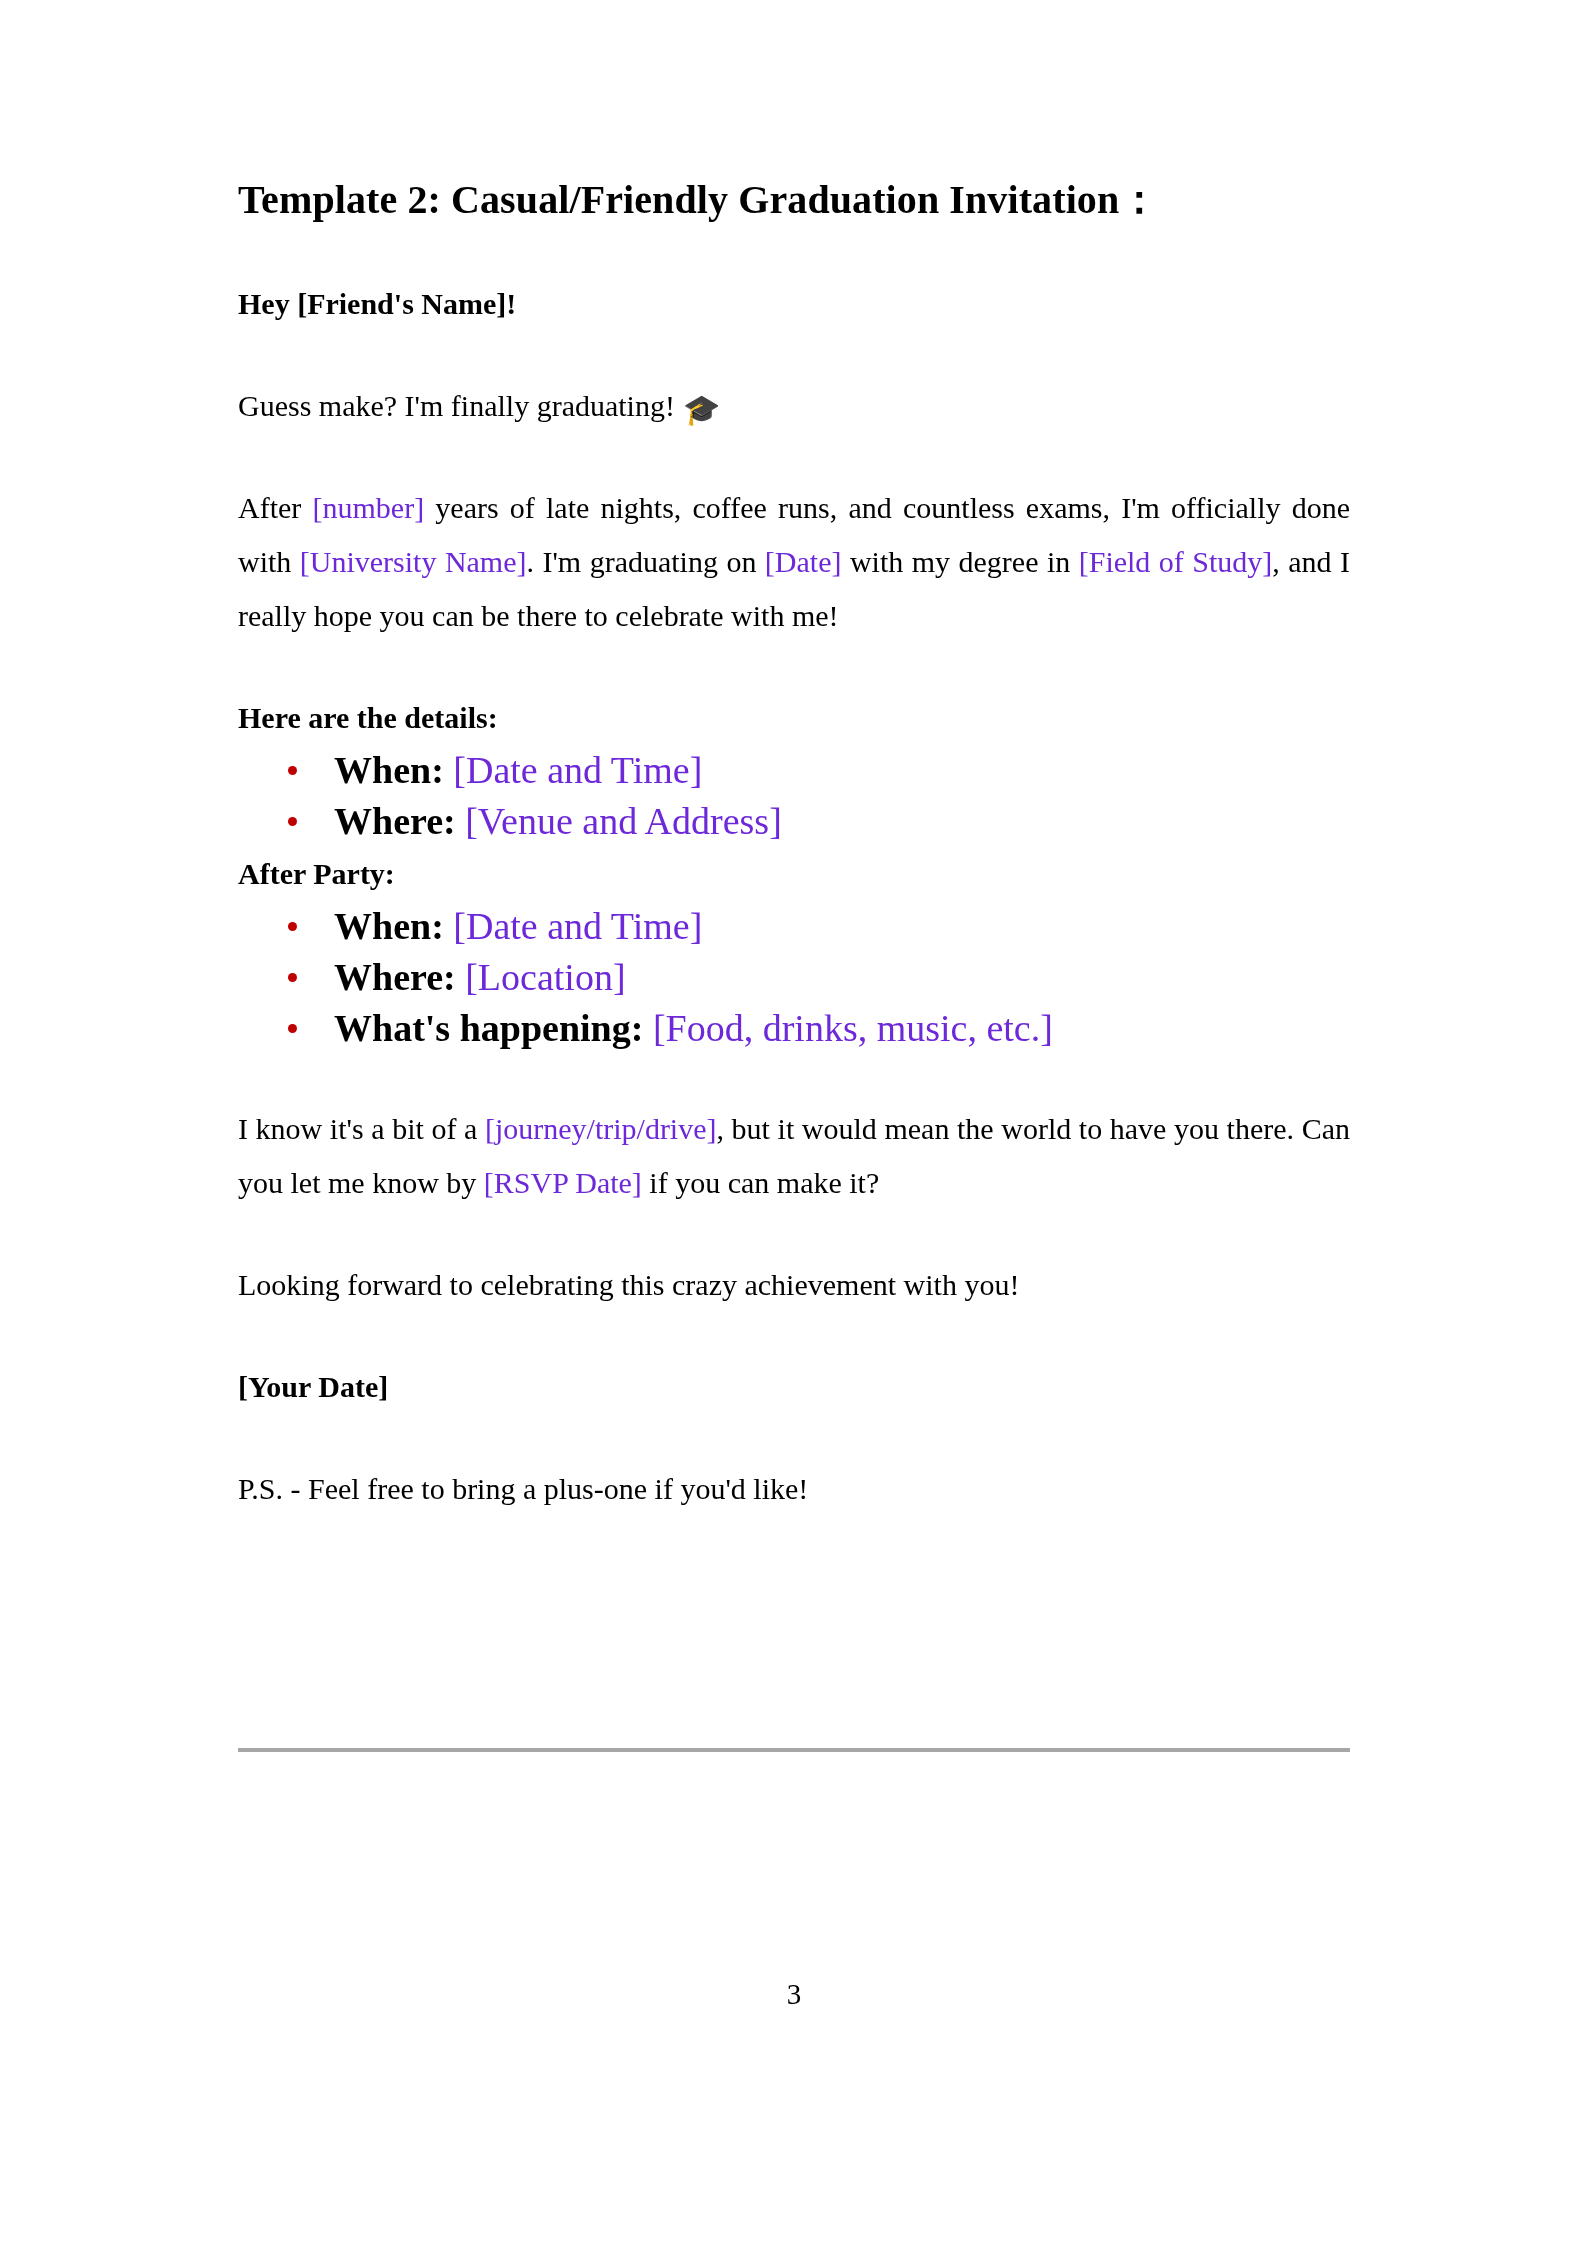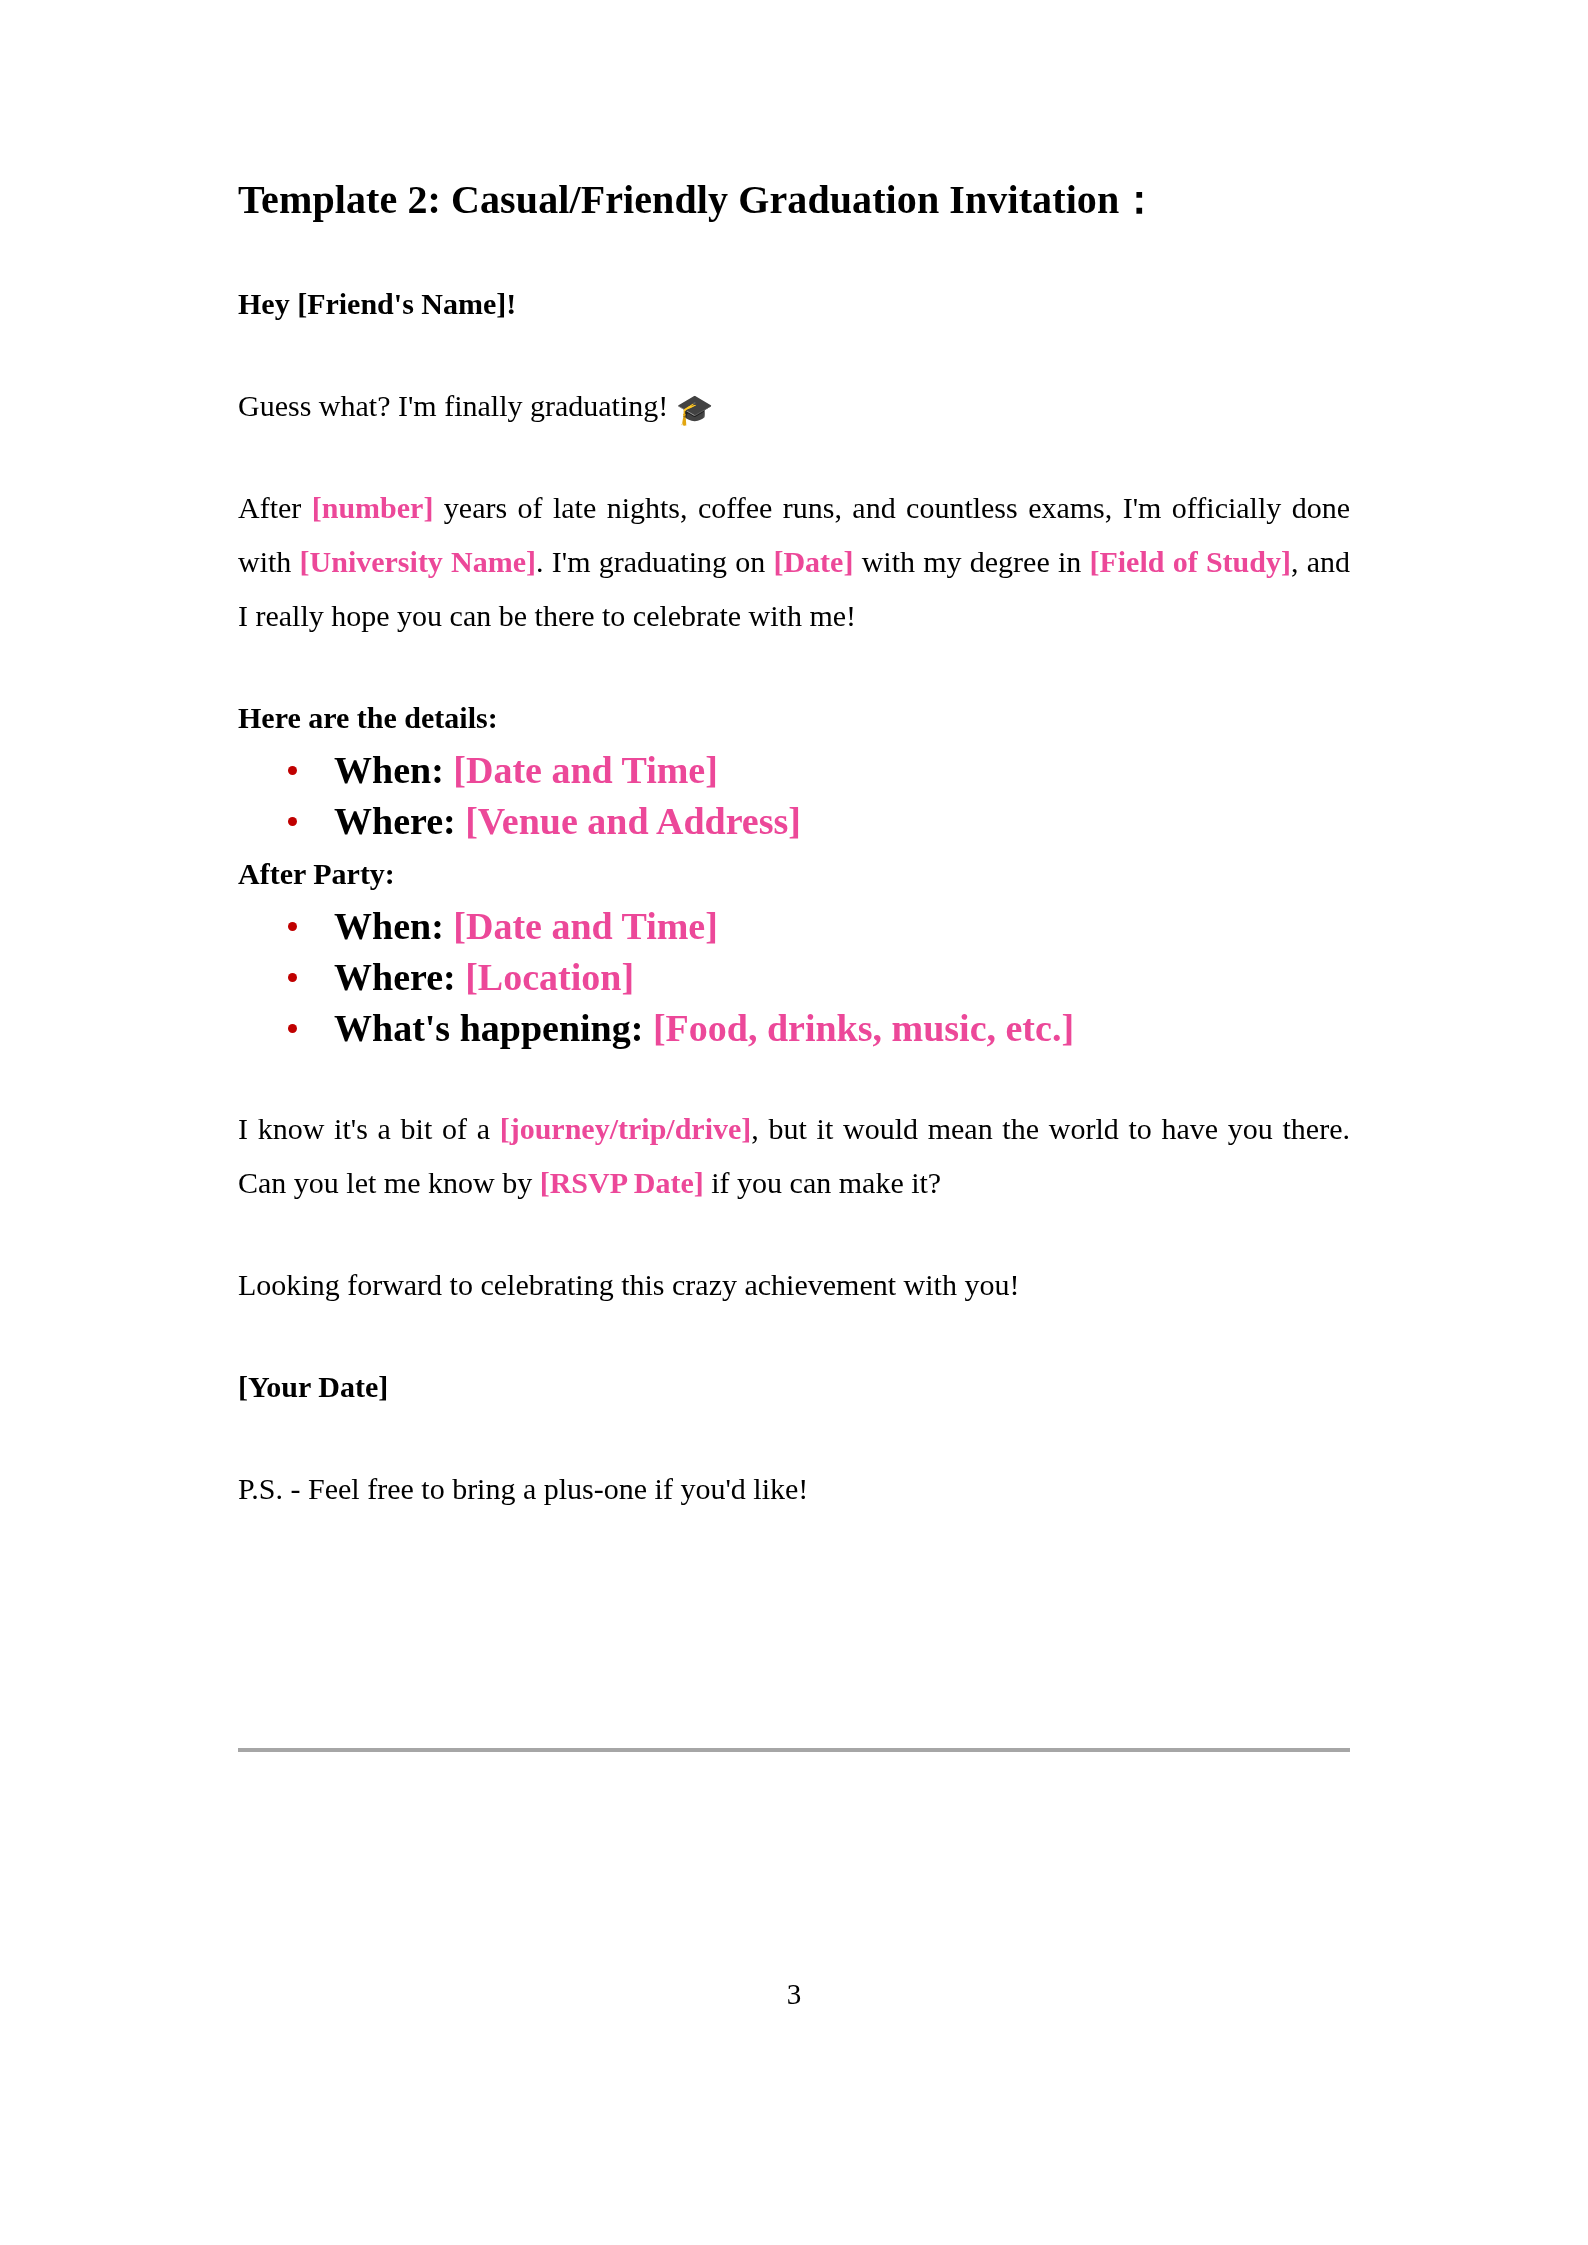--- a/index.html
+++ b/index.html
@@ -45,22 +45,22 @@
     text-align: justify;
     text-justify: inter-word;
   }
   p.para.noj { text-align: left; }
   p.bold { font-weight: bold; }
 
   .spacer-lg { height: 52px; }
   .spacer-md { height: 48px; }
 
   .red {
-    color: #ec4899;
-    font-weight: bold;
+    color: #6d28d9;
+    font-weight: normal;
   }
   .blk-bold { font-weight: bold; color:#000; }
 
   ul.bullets {
     list-style: none;
     margin: 0;
     padding: 0;
   }
   ul.bullets li {
     position: relative;
@@ -118,21 +118,21 @@
   <div class="content">
 
     <h1 class="doc-title">Template 2: Casual/Friendly Graduation Invitation：</h1>
 
     <div class="spacer-lg"></div>
 
     <p class="para noj bold">Hey [Friend's Name]!</p>
 
     <div class="spacer-md"></div>
 
-    <p class="para noj"><span>Guess what? I'm finally graduating!</span><span class="cap-emoji">🎓</span></p>
+    <p class="para noj"><span>Guess make? I'm finally graduating!</span><span class="cap-emoji">🎓</span></p>
 
     <div class="spacer-md"></div>
 
     <p class="para"><span>After </span><span class="red">[number]</span><span> years of late nights, coffee runs, and countless exams, I'm officially done with </span><span class="red">[University Name]</span><span>. I'm graduating on </span><span class="red">[Date]</span><span> with my degree in </span><span class="red">[Field of Study]</span><span>, and I really hope you can be there to celebrate with me!</span></p>
 
     <div class="spacer-md"></div>
 
     <p class="para noj bold">Here are the details:</p>
 
 

